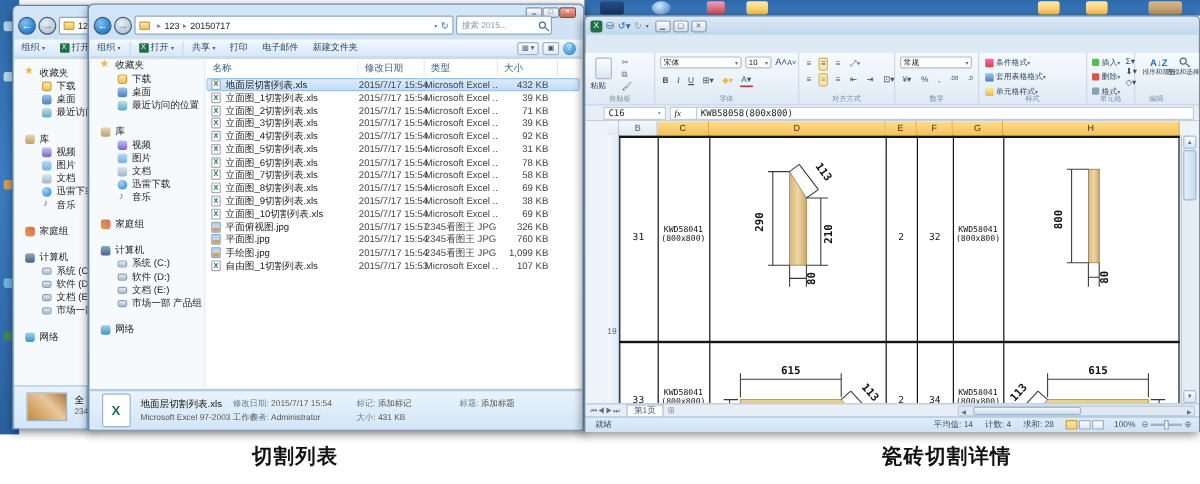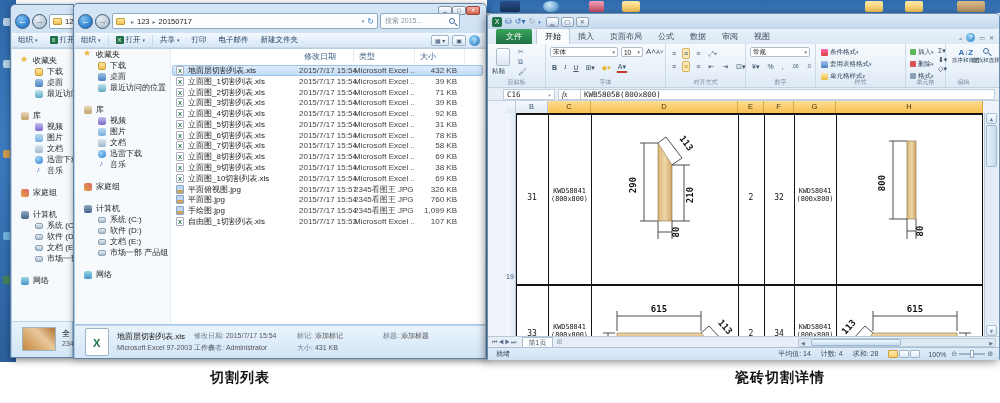--- a/index.html
+++ b/index.html
@@ -106,21 +106,21 @@
 .tilep{stroke:#8a6f45;stroke-width:.6}
 .vscroll{position:absolute;right:1px;top:12px;width:14px;background:#e4edf6;border-left:1px solid #bccadb}
 .sbtn{position:absolute;left:1px;right:1px;height:11px;background:linear-gradient(#fbfdff,#d7e4f1);border:1px solid #a9bfd4;border-radius:2px;font-size:5px;text-align:center;color:#527296;line-height:10px}
 .sslider{position:absolute;left:1px;right:1px;background:linear-gradient(90deg,#e7f0f9,#c7daed);border:1px solid #9db9d4;border-radius:2px}
 .xl-tabbar{position:absolute;left:0;top:322px;right:0;height:11px;background:#e7eef6;border-top:1px solid #b8c9da;display:flex;align-items:center;font-size:7px;color:#44596e}
 .sheettab{background:#fcfdff;border:1px solid #aebccb;border-bottom:none;padding:0 6px;font-size:7px;height:10px;line-height:10px}
 .xl-status{position:absolute;left:0;top:333px;right:0;height:13px;background:linear-gradient(#dfecf8,#cfe2f3);border-top:1px solid #a9c0d8;font-size:7px;color:#3c4c5c;display:flex;align-items:center}
 .vb{width:10px;height:8px;border:1px solid #9fb4c8;border-radius:1px;background:linear-gradient(#fff,#dce9f6);margin-left:1px}
 .vb.on{background:linear-gradient(#ffe9b0,#f8cd6e);border-color:#cf9c3a}
 
-.caption{position:absolute;top:369px;font-size:14px;font-weight:bold;color:#111;letter-spacing:1px}
+.caption{position:absolute;top:369px;font-size:17px;font-weight:bold;color:#111;letter-spacing:1px}
 </style>
 </head>
 <body>
 
 <div id="desktop-left" class="abs">
   <div class="dicon" style="left:3px;top:18px"></div>
   <div class="dicon" style="left:3px;top:60px"></div>
   <div class="dicon" style="left:3px;top:150px;background:#e8a33d"></div>
   <div class="dicon" style="left:3px;top:232px;background:#7ac0e8"></div>
   <div class="dicon" style="left:3px;top:276px;background:#4a8a4a"></div>
@@ -370,20 +370,21 @@
           <span class="ticon"></span>
           <span>市场一部 产品组（专用）</span>
         </div>
 
         <div class="titem lv0 i-net gap">
           <span class="ticon"></span>
           <span>网络</span>
         </div>
       </div>
     <div class="files" style="left:97px;right:0;top:0;bottom:0">
+      <div class="fcolh" style="left:0;width:127px">名称</div>
       <div class="fcolh" style="left:127px;width:55px">修改日期</div>
       <div class="fcolh" style="left:182px;width:61px">类型</div>
       <div class="fcolh" style="left:243px;width:50px">大小</div>
       <div class="abs" style="left:0;right:2px;top:16px">
 
           <div class="frow kind-xls selected">
             <span class="ficon"></span>
             <span class="fname">地面层切割列表.xls</span>
             <span class="fdate">2015/7/17 15:54</span>
             <span class="ftype">Microsoft Excel ...</span>
@@ -520,36 +521,20 @@
   <div class="xl-title">
     <span class="xl-logo">X</span>
     <span class="qat">⛁</span>
     <span class="qat">↺▾</span>
     <span class="qat" style="color:#9aa8b6">↻</span>
     <span class="qat" style="font-size:5px">▾</span>
     <span style="display:flex;margin-right:4px">
       <span class="xl-ctl">▁</span>
       <span class="xl-ctl">▢</span>
       <span class="xl-ctl">✕</span>
-    </span>
-  </div>
-  <div class="xl-tabs">
-    <span class="xtab file">文件</span>
-    <span class="xtab active">开始</span>
-    <span class="xtab">插入</span>
-    <span class="xtab">页面布局</span>
-    <span class="xtab">公式</span>
-    <span class="xtab">数据</span>
-    <span class="xtab">审阅</span>
-    <span class="xtab">视图</span>
-    <span style="margin-left:auto;margin-right:5px;display:flex;gap:4px;align-items:center;padding-bottom:2px">
-      <span style="font-size:6px;color:#5a7290">▵</span>
-      <span class="helpbtn" style="width:9px;height:9px;line-height:9px;font-size:6px">?</span>
-      <span style="font-size:6px;color:#5a7290">▭</span>
-      <span style="font-size:6px;color:#5a7290">✕</span>
     </span>
   </div>
   <div class="xl-ribbon">
     <div class="rg" style="left:0;width:58px">
       <div class="abs" style="left:8px;top:4px;width:14px;height:18px;background:linear-gradient(#fdfeff,#dbe6f2);border:1px solid #a9bccb;border-radius:2px"></div>
       <div class="abs" style="left:4px;top:23px;font-size:6.5px">粘贴</div>
       <div class="abs" style="left:30px;top:4px;display:flex;flex-direction:column;gap:2px;font-size:7px;color:#5a7290">
         <span>✂</span>
         <span>⧉</span>
         <span>🖌</span>

